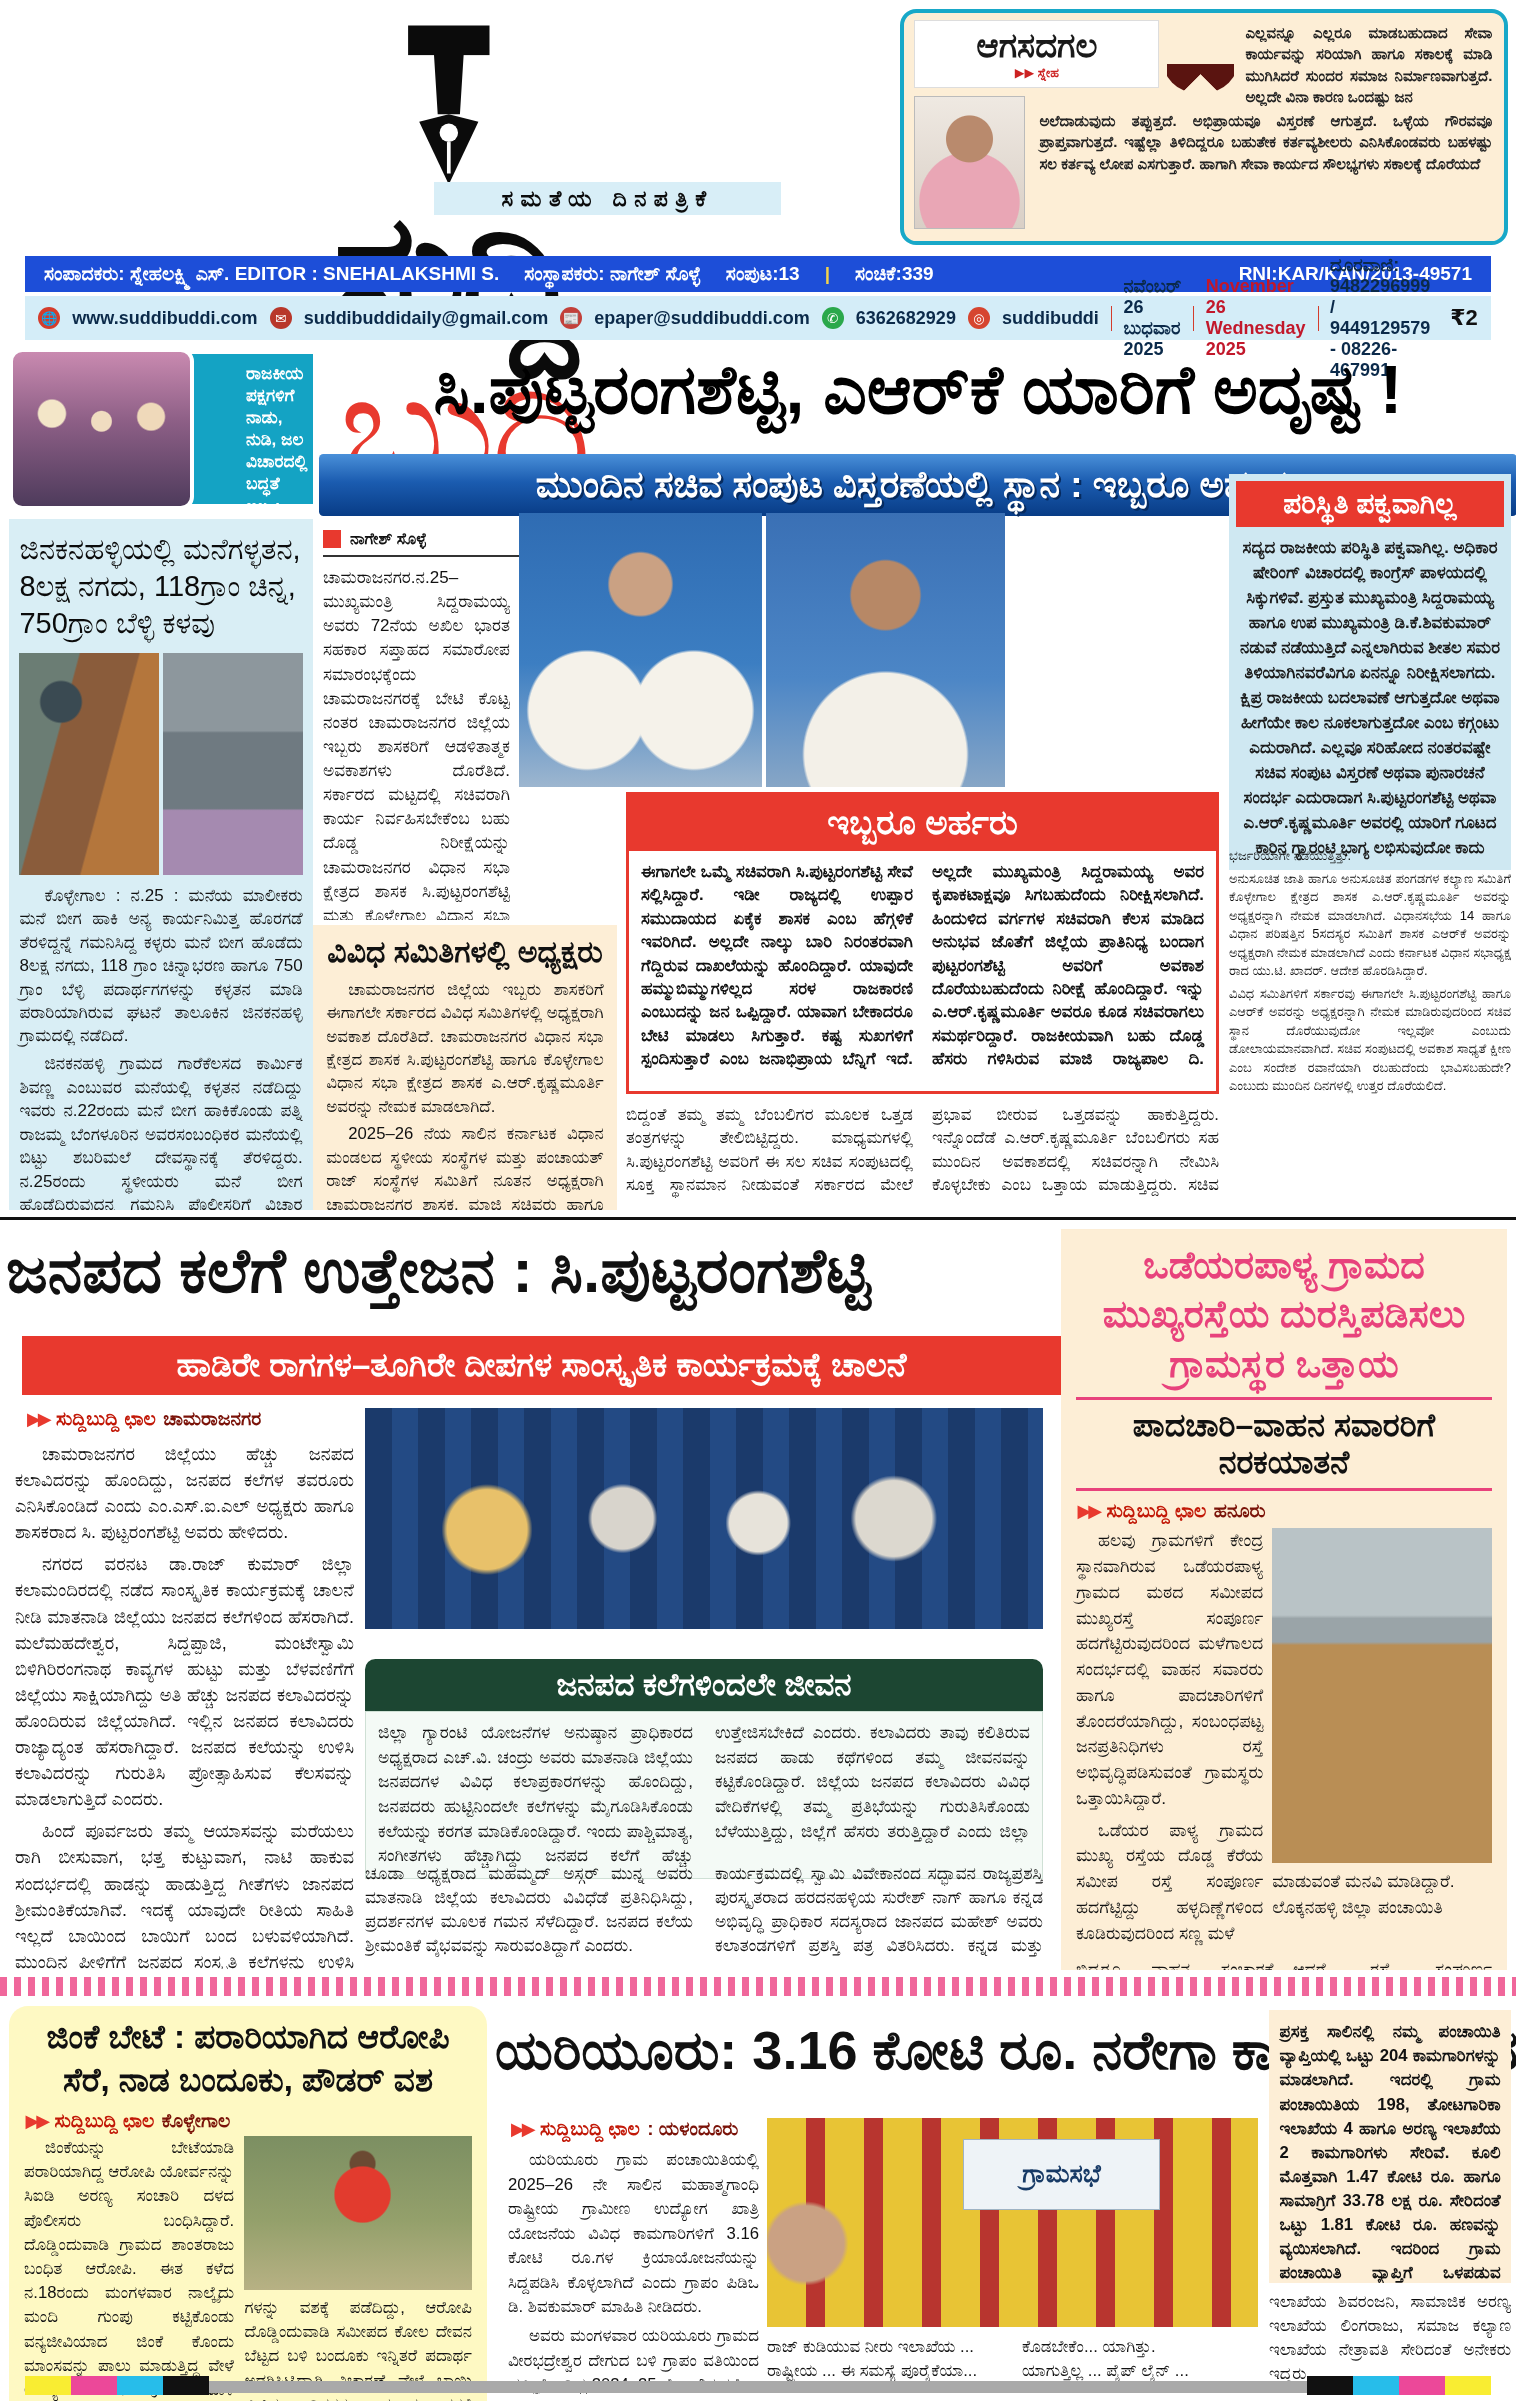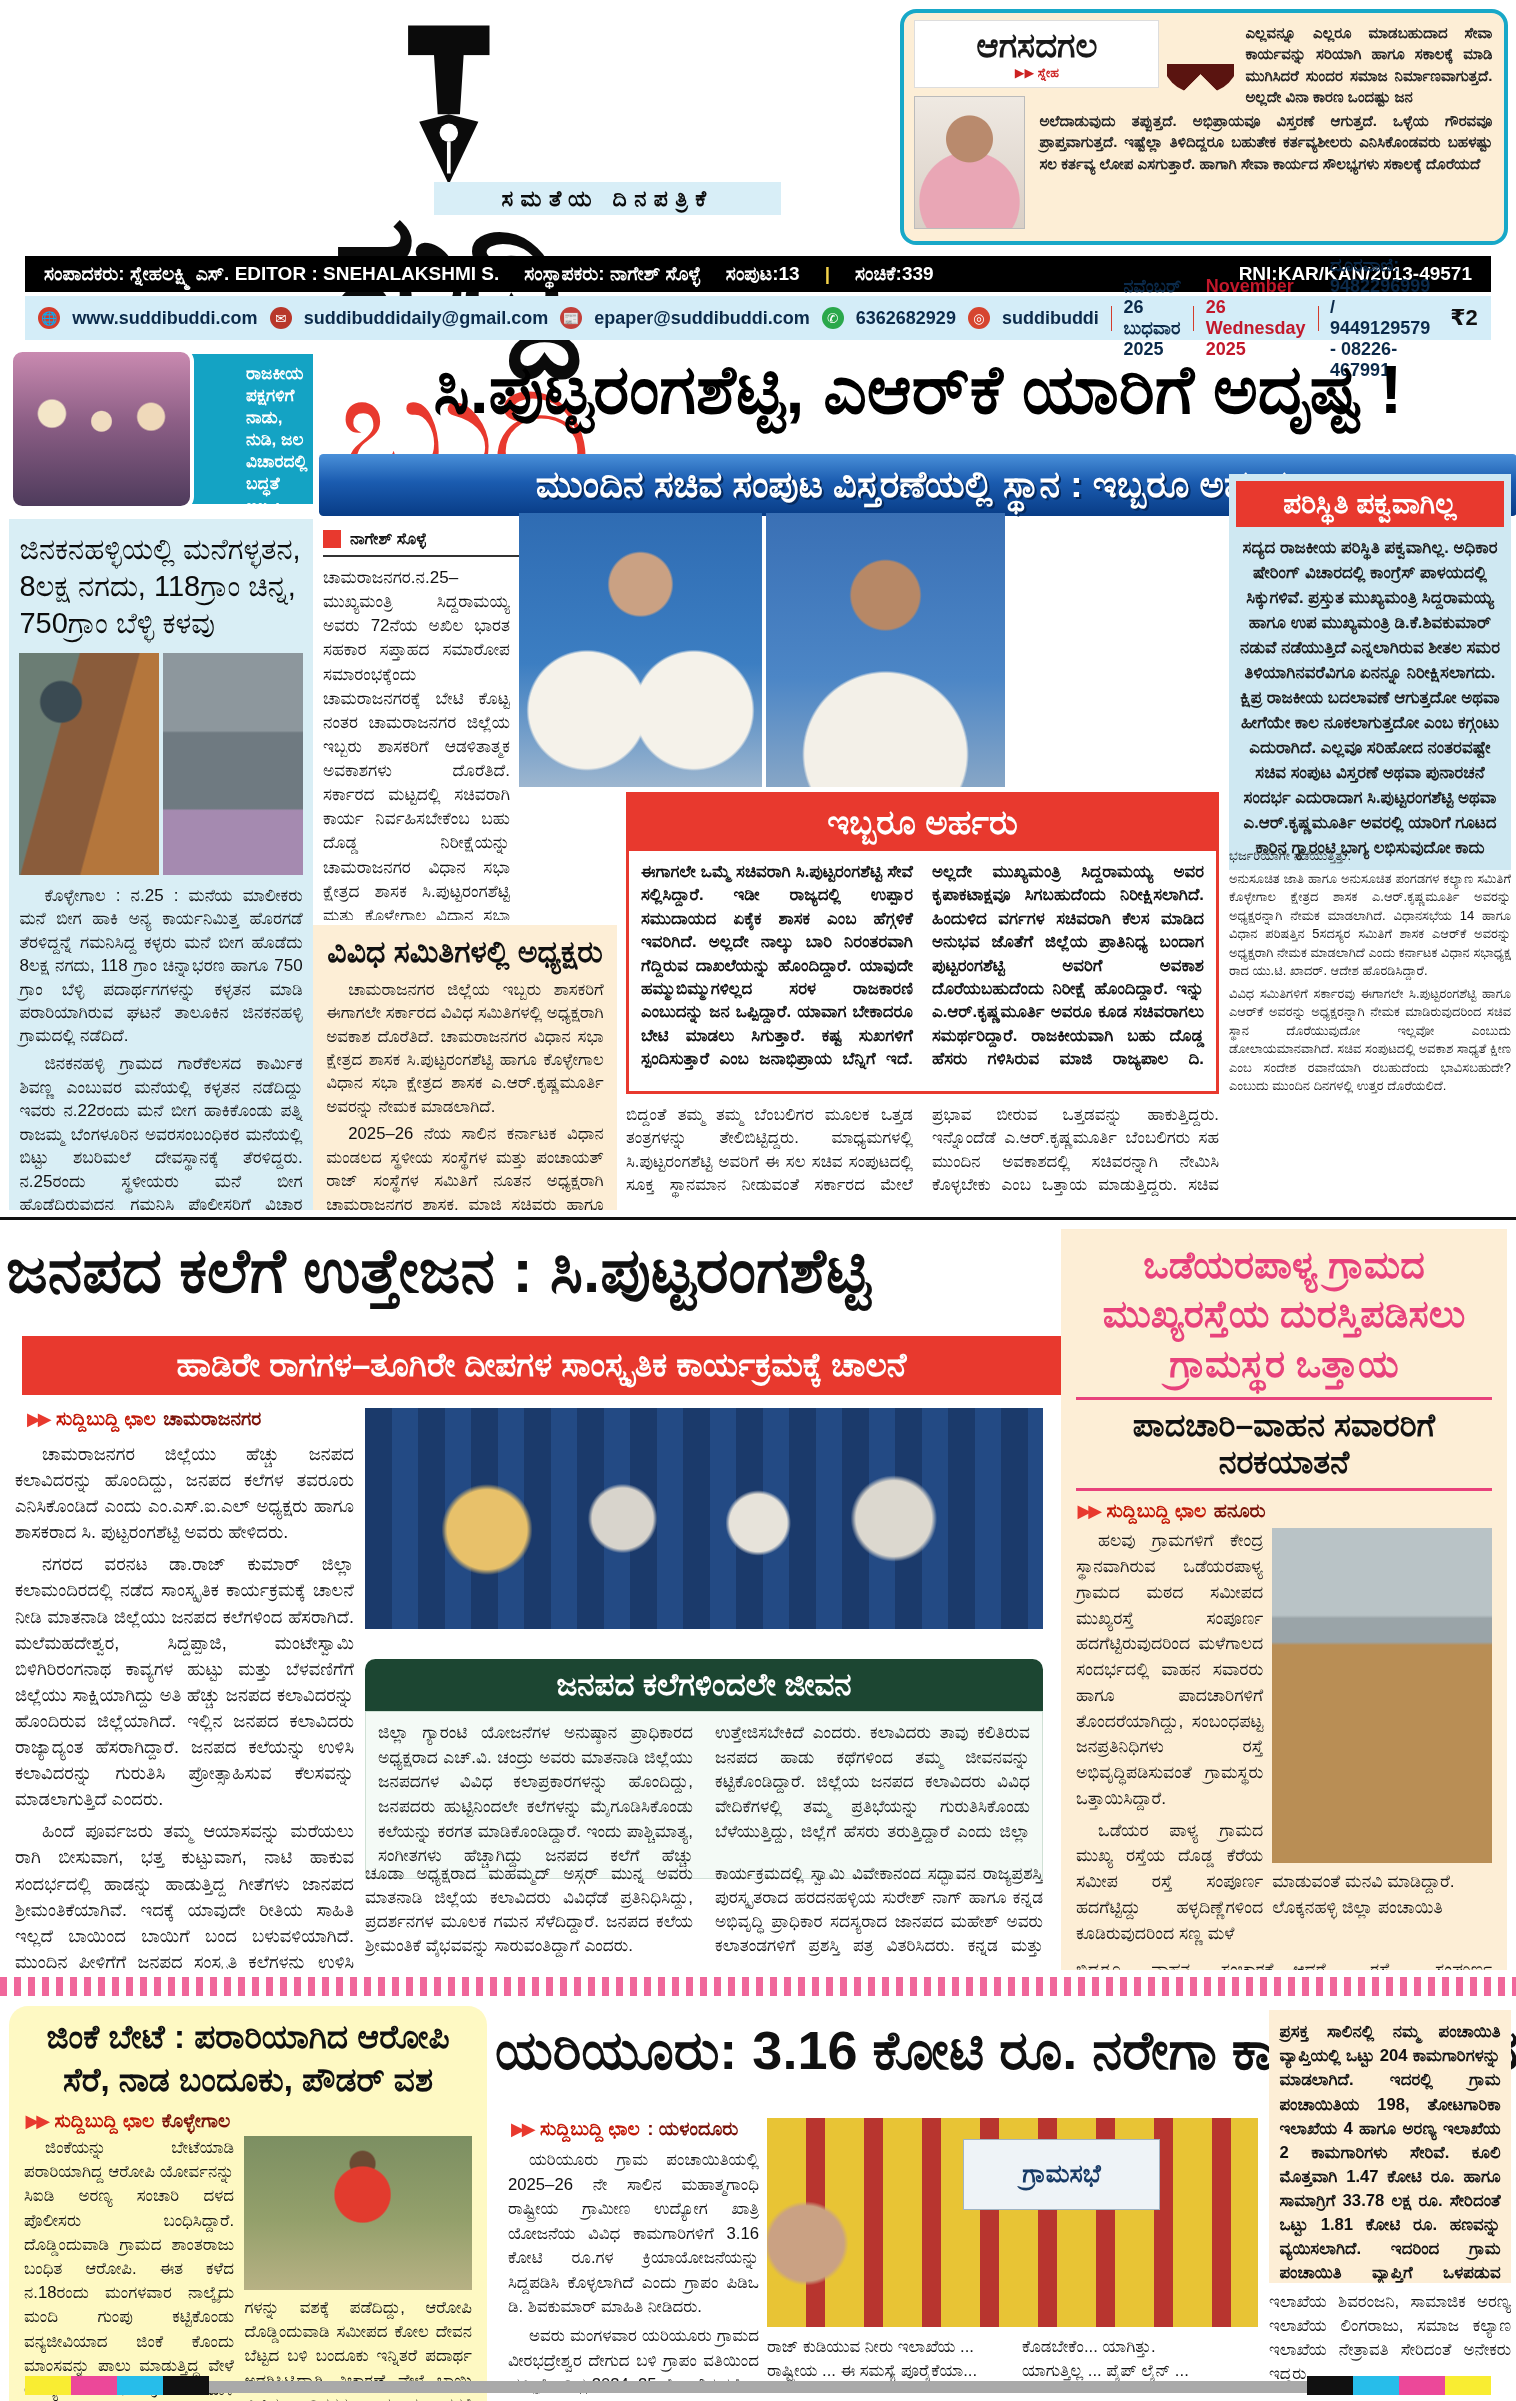--- a/index.html
+++ b/index.html
@@ -35,21 +35,21 @@
      background:radial-gradient(circle at 50% 32%,#b98a6d 0 22%,transparent 23%),
                 radial-gradient(circle at 50% 80%,#e9a6b5 0 42%,transparent 43%),
                 linear-gradient(180deg,#efe9e2 0%,#d9cfc6 100%);}
   .op-body{position:absolute;left:10.4px;top:9px;width:578px;height:216px;font-size:15px;line-height:1.42;
            color:#222;text-align:justify;font-weight:600;}
   .op-body p{margin:0 0 3px 0;}
   .op-body .ind1{margin-left:331px;min-height:68px;}
   .op-body .ind2{margin-left:125px;min-height:135px;}
 
   
-  .editor-bar{left:25px;top:256px;width:1466px;height:36px;background:#000000;color:#fff;
+  .editor-bar{left:25px;top:256px;width:1466px;height:36px;background:#1d4ed8;color:#fff;
               display:flex;align-items:center;gap:25px;padding:0 19px;font-size:19px;font-weight:bold;}
   .editor-bar .sep{color:#f5d34a;font-weight:bold;}
   .contact-bar{left:25px;top:296px;width:1466px;height:44px;background:#d4edf8;color:#0b2a4a;
                display:flex;align-items:center;gap:12px;padding:0 13.3px;font-size:18px;font-weight:bold;}
   .cicon{display:inline-flex;width:22px;height:22px;border-radius:50%;color:#fff;align-items:center;justify-content:center;
          font-size:13.3px;flex:0 0 auto;}
   .rsep{width:2.2px;height:25px;background:#d43c2c;}
   .price{margin-left:auto;font-size:22px;color:#111;}
 
   

